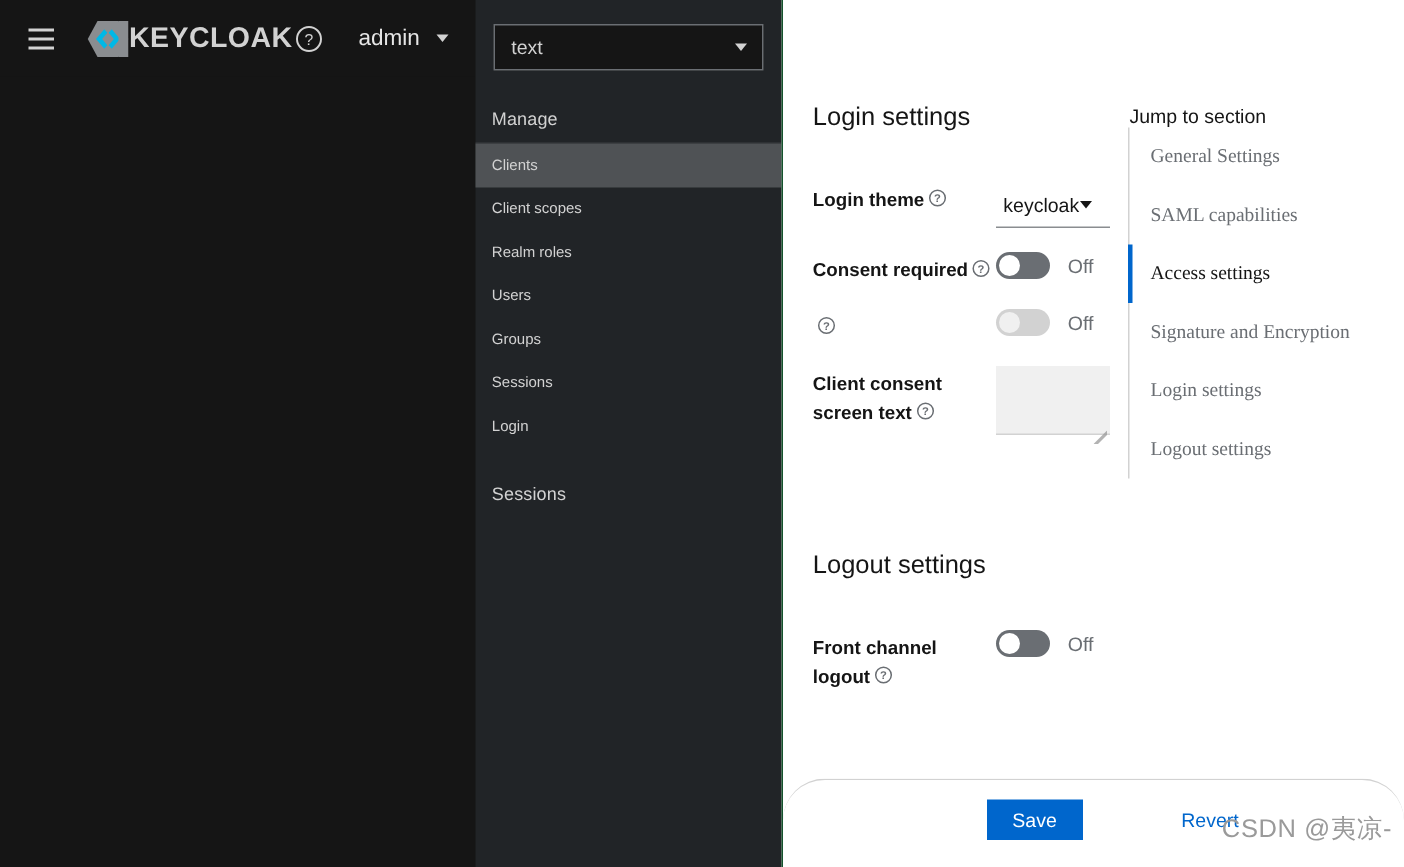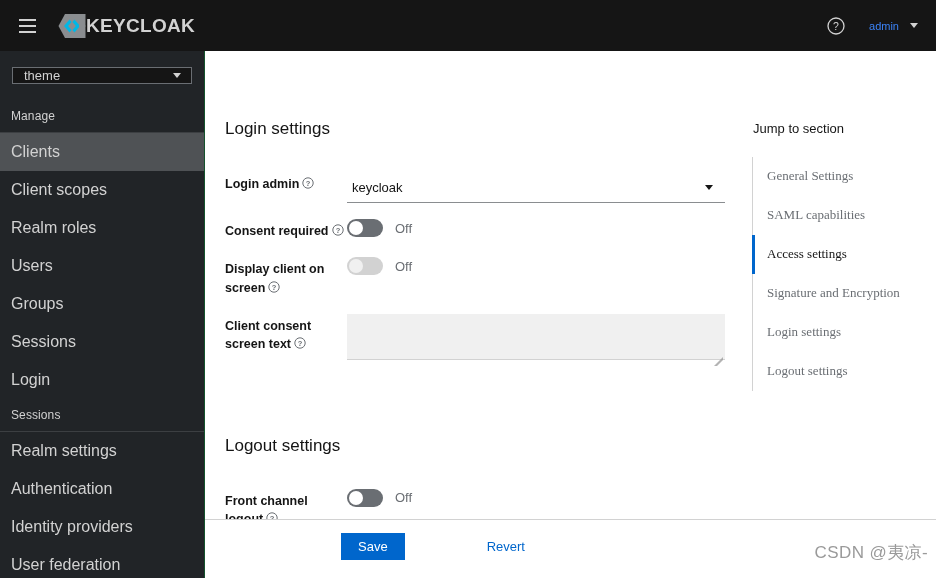--- a/index.html
+++ b/index.html
@@ -5,21 +5,21 @@
   * { box-sizing: border-box; margin: 0; padding: 0; }
   html, body {
     width: 936px; height: 578px;
     font-family: "Liberation Sans", sans-serif;
     background: #151515;
     overflow: hidden;
   }
   .app {
     position: relative;
     width: 936px; height: 578px;
-    display: flex; flex-direction: column;
+    display: flex; 
     background: #151515;
   }
 
   
   .masthead {
     height: 51px;
     background: #151515;
     display: flex; align-items: center;
     flex: 0 0 51px;
     padding: 0 14px 0 10px;
@@ -49,21 +49,21 @@
     margin-left: auto; display: flex; align-items: center; gap: 22px;
   }
   .help-icon {
     width: 22px; height: 22px; display: flex;
     align-items: center; justify-content: center; cursor: pointer;
   }
   .user-menu {
     display: flex; align-items: center; gap: 11px; cursor: pointer;
     padding-right: 4px;
   }
-  .user-name { color: #3b82f6; font-size: 11px; }
+  .user-name { color: #e5e5e5; font-size: 15px; }
   .caret-down {
     width: 0; height: 0;
     border-left: 4.5px solid transparent;
     border-right: 4.5px solid transparent;
     border-top: 5px solid #d2d2d2;
   }
 
   
   .body-wrap { flex: 1; display: flex; min-height: 0; }
 
@@ -84,21 +84,21 @@
     cursor: pointer;
   }
   .realm-select .val { color: #d2d2d2; font-size: 13px; flex: 1; }
   .nav-section-title {
     color: #d2d2d2; font-size: 12px;
     padding: 9px 16px 9px 11px;
     letter-spacing: .1px;
   }
   .nav-group { border-top: 1px solid #3c3f42; }
   .nav-item {
-    color: #d2d2d2; font-size: 16px;
+    color: #d2d2d2; font-size: 10px;
     padding: 7px 16px 7px 11px;
     cursor: pointer;
     line-height: 1.5;
   }
   .nav-item.active { background: #4f5255; }
   .nav-spacer { height: 14px; }
 
   
   .main {
     flex: 1; min-width: 0;
@@ -183,21 +183,21 @@
 
   .section-gap { height: 56px; }
 
   
   .jump-col {
     width: 196px; flex: 0 0 196px;
     padding: 70px 0 0 12px;
   }
   .jump-title {
     font-size: 13px; color: #151515;
-    margin-bottom: 21px; padding-left: 1px;
+    padding-left: 1px;
   }
   .jump-list {
     border-left: 1px solid #d2d2d2;
   }
   .jump-item {
     font-size: 13px; color: #6a6e73;
     padding: 12px 0 12px 12px;
     border-left: 3px solid transparent;
     margin-left: -1px;
     cursor: pointer;
@@ -209,22 +209,23 @@
     border-left-color: #06c;
   }
 
   
   .footer-bar {
     border-top: 1px solid #d2d2d2;
     padding: 13px 16px 0 0;
     height: 59px; flex: 0 0 59px;
     display: flex; align-items: flex-start;
     padding-left: 136px;
-    gap: 32px;
+    gap: 16px;
     background: #fff;
+    border-radius: 28px;
   }
   .btn-primary {
     background: #0066cc; color: #fff;
     border: none;
     font-family: "Liberation Sans", sans-serif;
     font-size: 13px;
     padding: 6px 17px;
     cursor: pointer;
   }
   .btn-link {
@@ -281,56 +282,50 @@
         <span class="user-name">admin</span>
         <span class="caret-down"></span>
       </div>
     </div>
   </header>
 
   <div class="body-wrap">
 
     <nav class="sidebar">
       <div class="realm-select">
-        <span class="val">theme</span>
+        <span class="val">text</span>
         <span class="caret-down"></span>
       </div>
 
       <div class="nav-section-title">Manage</div>
       <div class="nav-group">
         <div class="nav-item active">Clients</div>
         <div class="nav-item">Client scopes</div>
         <div class="nav-item">Realm roles</div>
         <div class="nav-item">Users</div>
         <div class="nav-item">Groups</div>
         <div class="nav-item">Sessions</div>
         <div class="nav-item">Login</div>
       </div>
 
       <div class="nav-spacer"></div>
 
       <div class="nav-section-title">Sessions</div>
-      <div class="nav-group">
-        <div class="nav-item">Realm settings</div>
-        <div class="nav-item">Authentication</div>
-        <div class="nav-item">Identity providers</div>
-        <div class="nav-item">User federation</div>
-      </div>
     </nav>
 
     <main class="main">
       <div class="scroll-area">
 
         <div class="form-col">
 
           <h2 class="section-title">Login settings</h2>
 
           <div class="form-row">
             <div class="form-label">
-              <span>Login admin</span><span class="help-q"><svg width="12" height="12" viewBox="0 0 12 12">
+              <span>Login theme</span><span class="help-q"><svg width="12" height="12" viewBox="0 0 12 12">
                     <circle cx="6" cy="6" r="5.2" fill="none" stroke="#6a6e73" stroke-width="1"></circle>
                     <text x="6" y="8.8" text-anchor="middle" font-size="7.5" font-family="Liberation Sans, sans-serif" fill="#6a6e73">?</text>
                   </svg></span>
             </div>
             <div class="field">
               <div class="pf-select">
                 <span class="sel-val">keycloak</span>
                 <span class="sel-caret"></span>
               </div>
             </div>
@@ -346,21 +341,21 @@
             <div class="field switch-row">
               <span class="switch on-dark">
                 <span class="knob"></span>
               </span>
               <span class="switch-label">Off</span>
             </div>
           </div>
 
           <div class="form-row">
             <div class="form-label">
-              <span>Display client on screen</span><span class="help-q"><svg width="12" height="12" viewBox="0 0 12 12">
+              <span class="help-q"><svg width="12" height="12" viewBox="0 0 12 12">
                     <circle cx="6" cy="6" r="5.2" fill="none" stroke="#6a6e73" stroke-width="1"></circle>
                     <text x="6" y="8.8" text-anchor="middle" font-size="7.5" font-family="Liberation Sans, sans-serif" fill="#6a6e73">?</text>
                   </svg></span>
             </div>
             <div class="field switch-row">
               <span class="switch disabled">
                 <span class="knob"></span>
               </span>
               <span class="switch-label">Off</span>
             </div>

